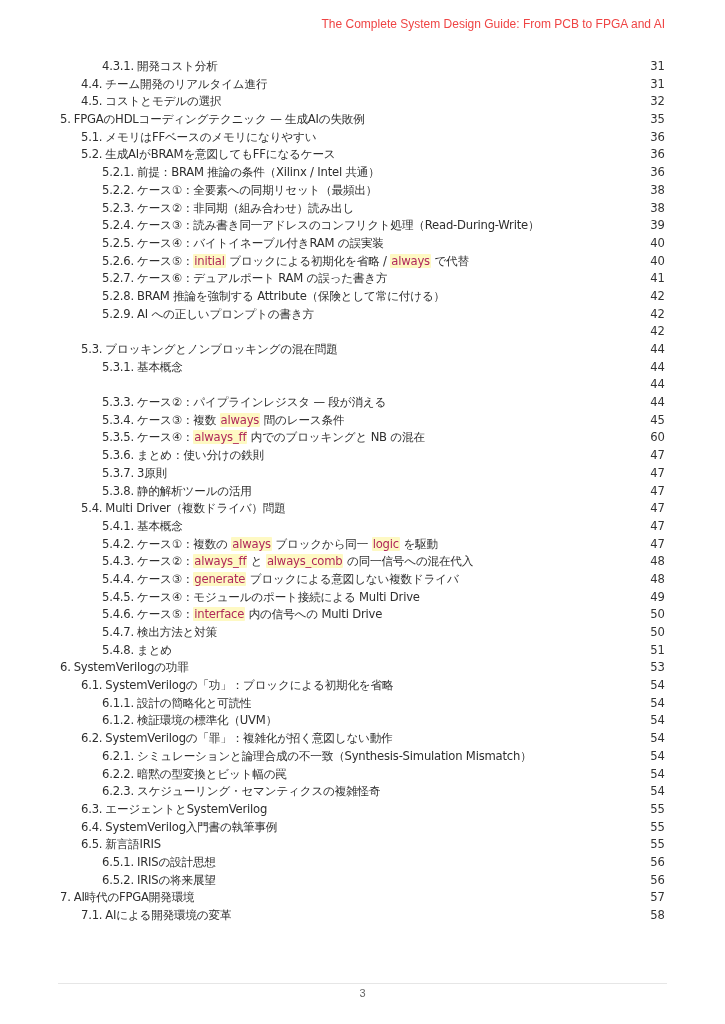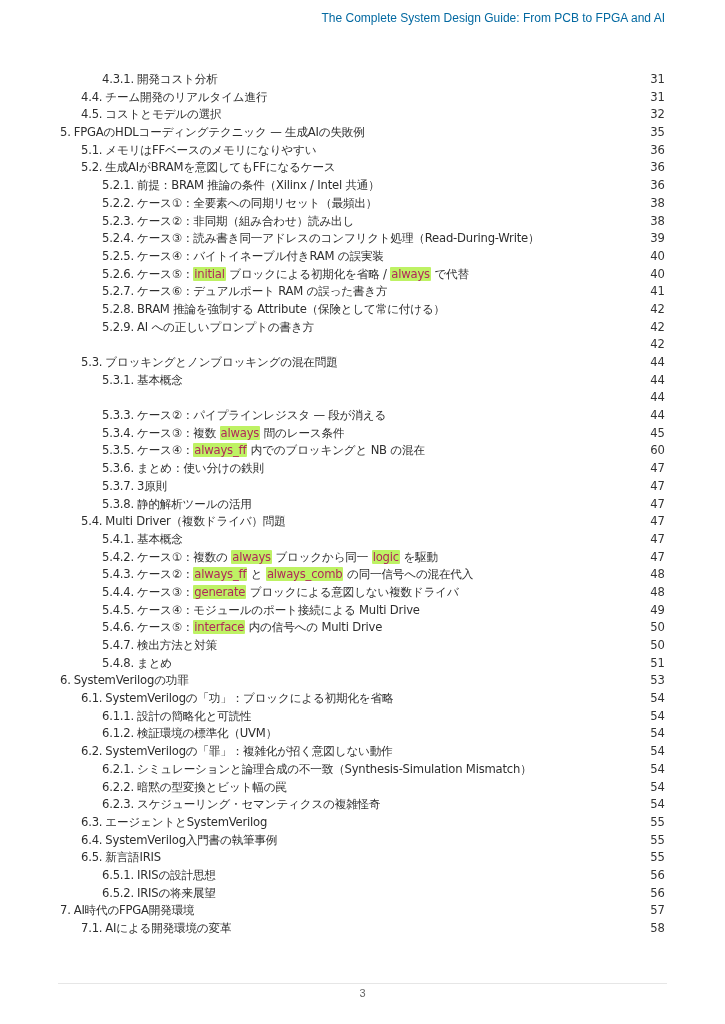--- a/index.html
+++ b/index.html
@@ -1,32 +1,32 @@
 <!DOCTYPE html>
 <html><head>
 <meta charset="utf-8">
 <style>
   html, body { margin:0; padding:0; background:#ffffff; }
   body { width:725px; height:1024px; position:relative; overflow:hidden;
          font-family:"DejaVu Sans", "Liberation Sans", sans-serif; color:#2e2e2e; }
-  .running-header { position:absolute; top:11px; right:60px; font-size:12px; color:#0369a1;
+  .running-header { position:absolute; top:17px; right:60px; font-size:12px; color:#ef4444;
          font-family:"Liberation Sans", "DejaVu Sans", sans-serif; white-space:nowrap; }
-  .toc { position:absolute; left:60px; top:71px; width:605px; }
+  .toc { position:absolute; left:60px; top:58px; width:605px; }
   .toc-row { display:flex; align-items:baseline; height:17.7px; line-height:17.7px;
          font-size:11.6px; white-space:nowrap; }
   .toc-row.l0 { padding-left:0; }
   .toc-row.l1 { padding-left:21px; }
   .toc-row.l2 { padding-left:42px; }
   .toc-title { flex:0 1 auto; overflow:hidden; letter-spacing:-0.2px; }
   .toc-title .num { margin-right:3px; }
   .toc-leader { flex:1 1 auto; margin:0 2px 0 3px; height:10px; align-self:center;
          background-image:radial-gradient(circle, #b8b8b8 0.6px, transparent 0.9px);
          background-size:5.2px 10px; background-repeat:repeat-x; background-position:right 7px; }
   .toc-page { flex:0 0 auto; text-align:left; min-width:14px; color:#333; }
-  .code { color:#b0285a; background:#bef264; padding:0 1px; border-radius:1px; }
+  .code { color:#b0285a; background:#fef9c3; padding:0 1px; border-radius:1px; }
   .footer-rule { position:absolute; left:58px; right:58px; top:983px; height:1px; background:#e6e6e6; }
   .page-number { position:absolute; top:987px; left:0; width:725px; text-align:center;
          font-size:11px; color:#666; font-family:"Liberation Sans", "DejaVu Sans", sans-serif; }
 </style>
 </head>
 <body>
 
 <div class="running-header">The Complete System Design Guide: From PCB to FPGA and AI</div>
 
 <div class="toc" id="toc">

